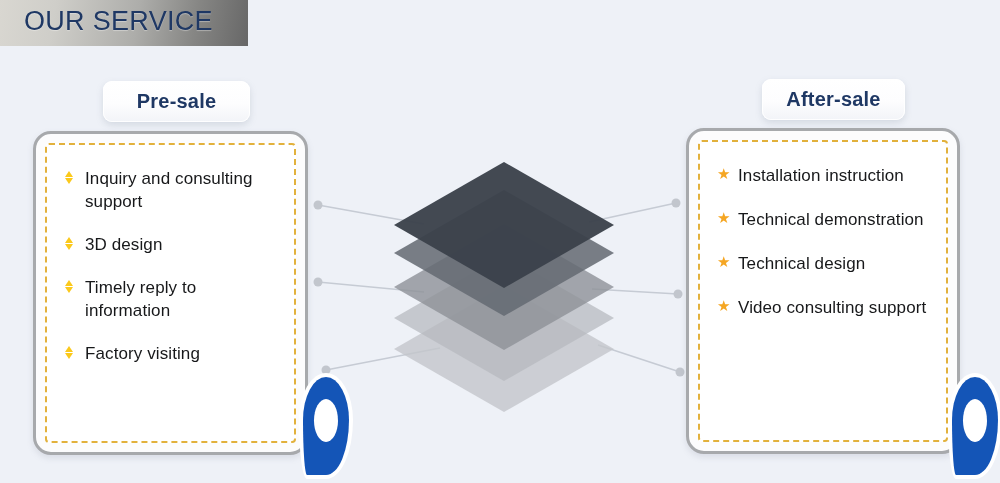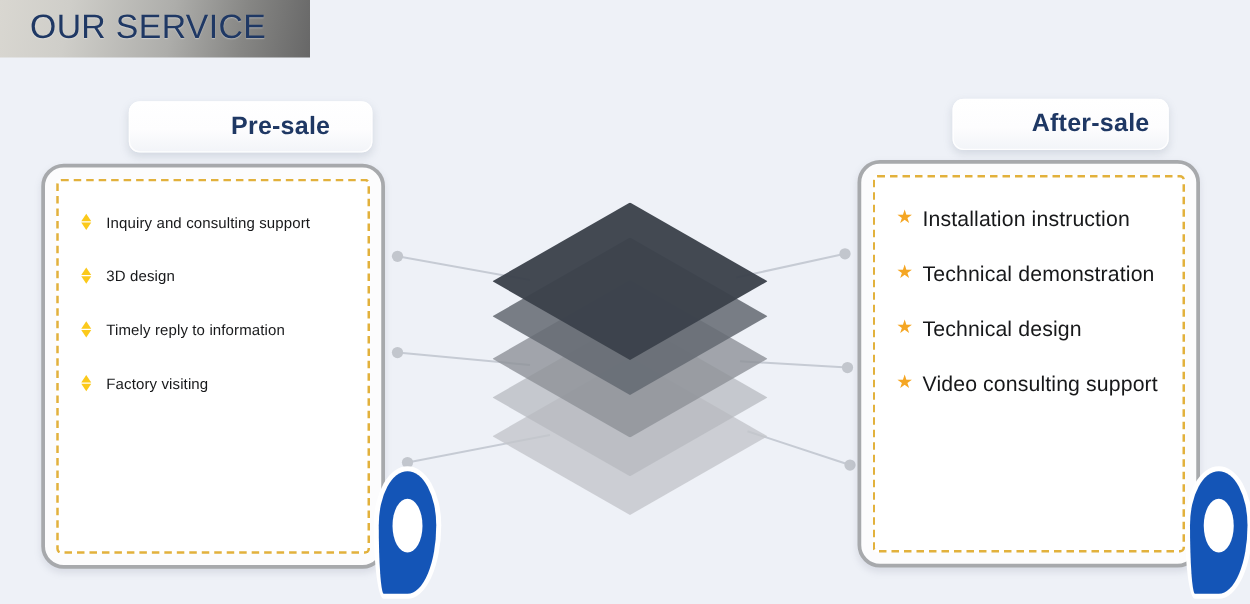--- a/index.html
+++ b/index.html
@@ -23,27 +23,27 @@
     color:#1f3864;
     text-shadow:0 1px 1px rgba(255,255,255,.35);
     white-space:nowrap;
   }
 
   
   .chip{
     position:absolute;height:41px;border-radius:9px;
     background:linear-gradient(180deg,#ffffff 0%,#fdfdfe 55%,#f2f4f8 100%);
     box-shadow:0 3px 7px rgba(120,130,150,.22), 0 0 0 1px rgba(255,255,255,.9) inset;
-    display:flex;align-items:center;justify-content:center;padding-left:48px;
+    display:flex;align-items:center;justify-content:center;
   }
   .chip span{
     font-size:20px;font-weight:bold;color:#1f3864;letter-spacing:.2px;white-space:nowrap;
   }
   .chip-left{left:103px;top:81px;width:147px;}
-  .chip-right{left:762px;top:79px;width:125px;align-items:center;}
+  .chip-right{left:762px;top:79px;width:143px;align-items:center;}
 
   
   .panel{
     position:absolute;
     border:3px solid #a7a9ac;
     border-radius:18px;
     background:#fcfcfd;
     box-shadow:0 3px 6px rgba(120,130,150,.18);
     box-sizing:border-box;
   }
@@ -54,21 +54,21 @@
     background:#ffffff;
     box-sizing:border-box;
     padding:22px 14px 10px 14px;
   }
   .panel-left{left:33px;top:131px;width:275px;height:324px;}
   .panel-right{left:686px;top:128px;width:274px;height:326px;}
 
   .item{
     position:relative;
     padding-left:24px;
-    font-size:12px;
+    font-size:17px;
     line-height:23px;
     color:#17181a;
     margin-bottom:20px;
     letter-spacing:.1px;
   }
   .panel-right .item{margin-bottom:21px;font-size:17px;}
 
   
   .bullet-hourglass{
     position:absolute;left:4px;top:4px;width:9px;height:13px;

